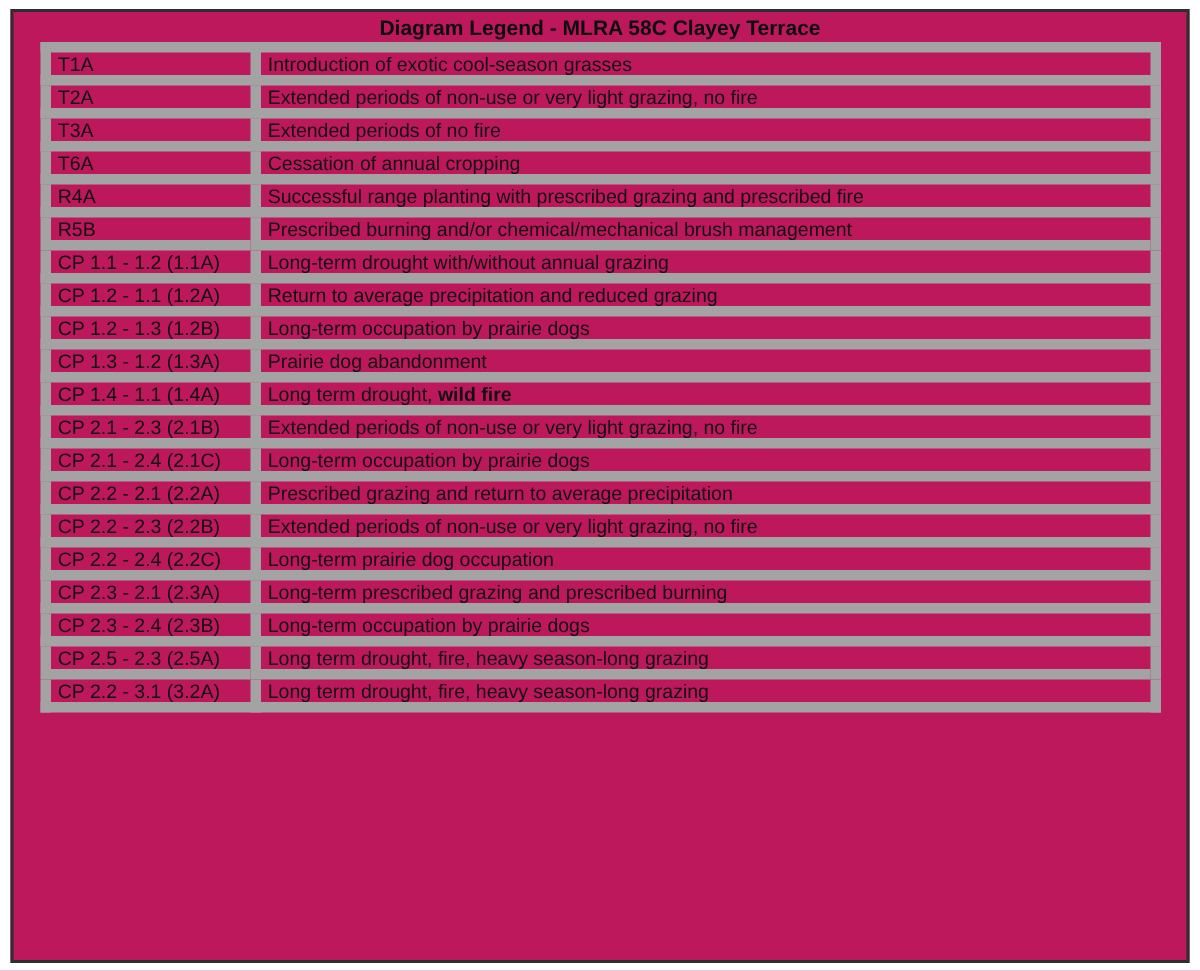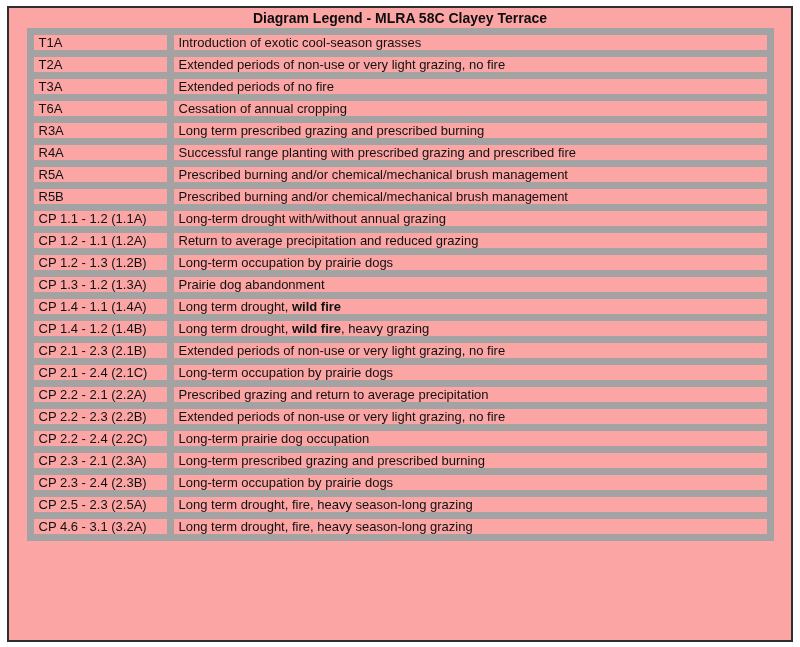--- a/index.html
+++ b/index.html
@@ -9,21 +9,21 @@
     font-family: "Liberation Sans", sans-serif;
     color: #111111;
     position: relative;
     overflow: hidden;
   }
   .page-frame {
     position: absolute;
     left: 7px; top: 6px;
     width: 786px; height: 636px;
     border: 2px solid #2e2e2e;
-    background: #fca5a5;
+    background: #be185d;
   }
   .doc-title {
     text-align: center;
     font-size: 14px;
     font-weight: bold;
     color: #0d0d0d;
     padding-top: 1px;
     line-height: 18px;
   }
   table.legend {
@@ -71,30 +71,22 @@
         </tr>
         <tr>
           <td class="code-cell">T3A</td>
           <td class="desc-cell">Extended periods of no fire</td>
         </tr>
         <tr>
           <td class="code-cell">T6A</td>
           <td class="desc-cell">Cessation of annual cropping</td>
         </tr>
         <tr>
-          <td class="code-cell">R3A</td>
-          <td class="desc-cell">Long term prescribed grazing and prescribed burning</td>
-        </tr>
-        <tr>
           <td class="code-cell">R4A</td>
           <td class="desc-cell">Successful range planting with prescribed grazing and prescribed fire</td>
-        </tr>
-        <tr>
-          <td class="code-cell">R5A</td>
-          <td class="desc-cell">Prescribed burning and/or chemical/mechanical brush management</td>
         </tr>
         <tr class="group-end">
           <td class="code-cell">R5B</td>
           <td class="desc-cell">Prescribed burning and/or chemical/mechanical brush management</td>
         </tr>
         <tr>
           <td class="code-cell">CP 1.1 - 1.2 (1.1A)</td>
           <td class="desc-cell">Long-term drought with/without annual grazing</td>
         </tr>
         <tr>
@@ -105,24 +97,20 @@
           <td class="code-cell">CP 1.2 - 1.3 (1.2B)</td>
           <td class="desc-cell">Long-term occupation by prairie dogs</td>
         </tr>
         <tr>
           <td class="code-cell">CP 1.3 - 1.2 (1.3A)</td>
           <td class="desc-cell">Prairie dog abandonment</td>
         </tr>
         <tr>
           <td class="code-cell">CP 1.4 - 1.1 (1.4A)</td>
           <td class="desc-cell"><span>Long term drought, </span><span class="grammar-underline" style="border-bottom-color: rgb(79, 129, 189);">wild fire</span></td>
-        </tr>
-        <tr class="group-end">
-          <td class="code-cell">CP 1.4 - 1.2 (1.4B)</td>
-          <td class="desc-cell"><span>Long term drought, </span><span class="grammar-underline" style="border-bottom-color: rgb(79, 129, 189);">wild fire</span><span>, heavy grazing</span></td>
         </tr>
         <tr>
           <td class="code-cell">CP 2.1 - 2.3 (2.1B)</td>
           <td class="desc-cell">Extended periods of non-use or very light grazing, no fire</td>
         </tr>
         <tr>
           <td class="code-cell">CP 2.1 - 2.4 (2.1C)</td>
           <td class="desc-cell">Long-term occupation by prairie dogs</td>
         </tr>
         <tr>
@@ -143,18 +131,18 @@
         </tr>
         <tr>
           <td class="code-cell">CP 2.3 - 2.4 (2.3B)</td>
           <td class="desc-cell">Long-term occupation by prairie dogs</td>
         </tr>
         <tr class="group-end">
           <td class="code-cell">CP 2.5 - 2.3 (2.5A)</td>
           <td class="desc-cell">Long term drought, fire, heavy season-long grazing</td>
         </tr>
         <tr>
-          <td class="code-cell">CP 4.6 - 3.1 (3.2A)</td>
+          <td class="code-cell">CP 2.2 - 3.1 (3.2A)</td>
           <td class="desc-cell">Long term drought, fire, heavy season-long grazing</td>
         </tr>
       </tbody>
   </table>
 </div>
 
 </body></html>

